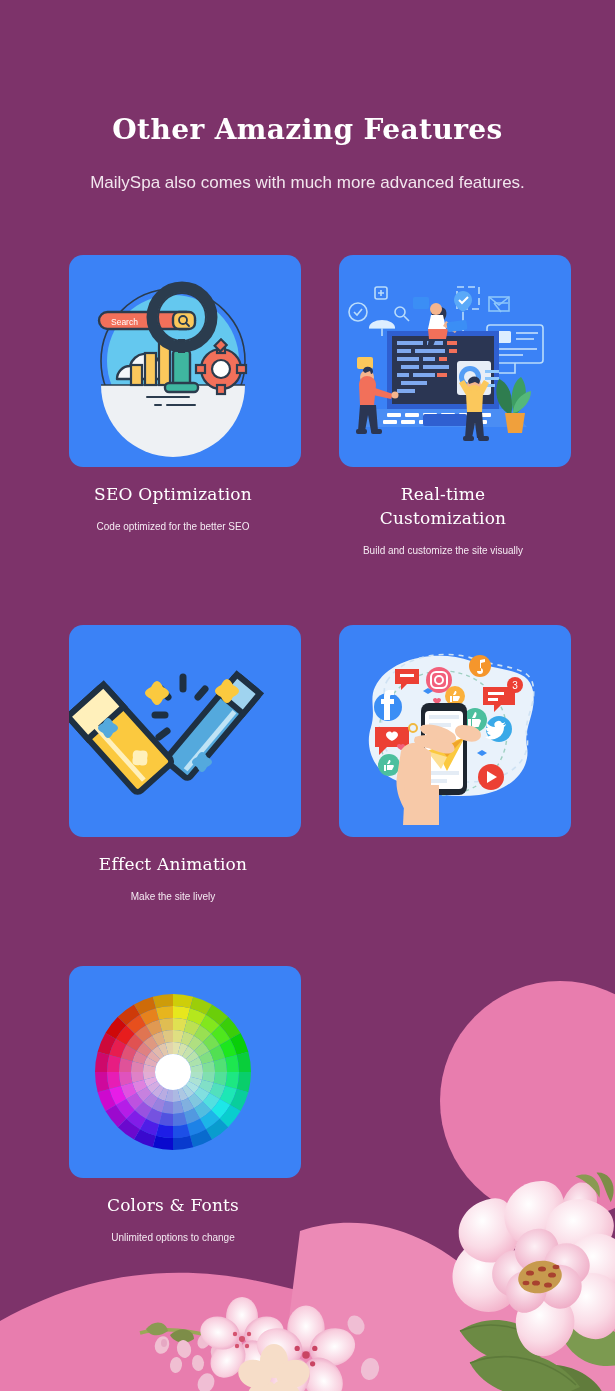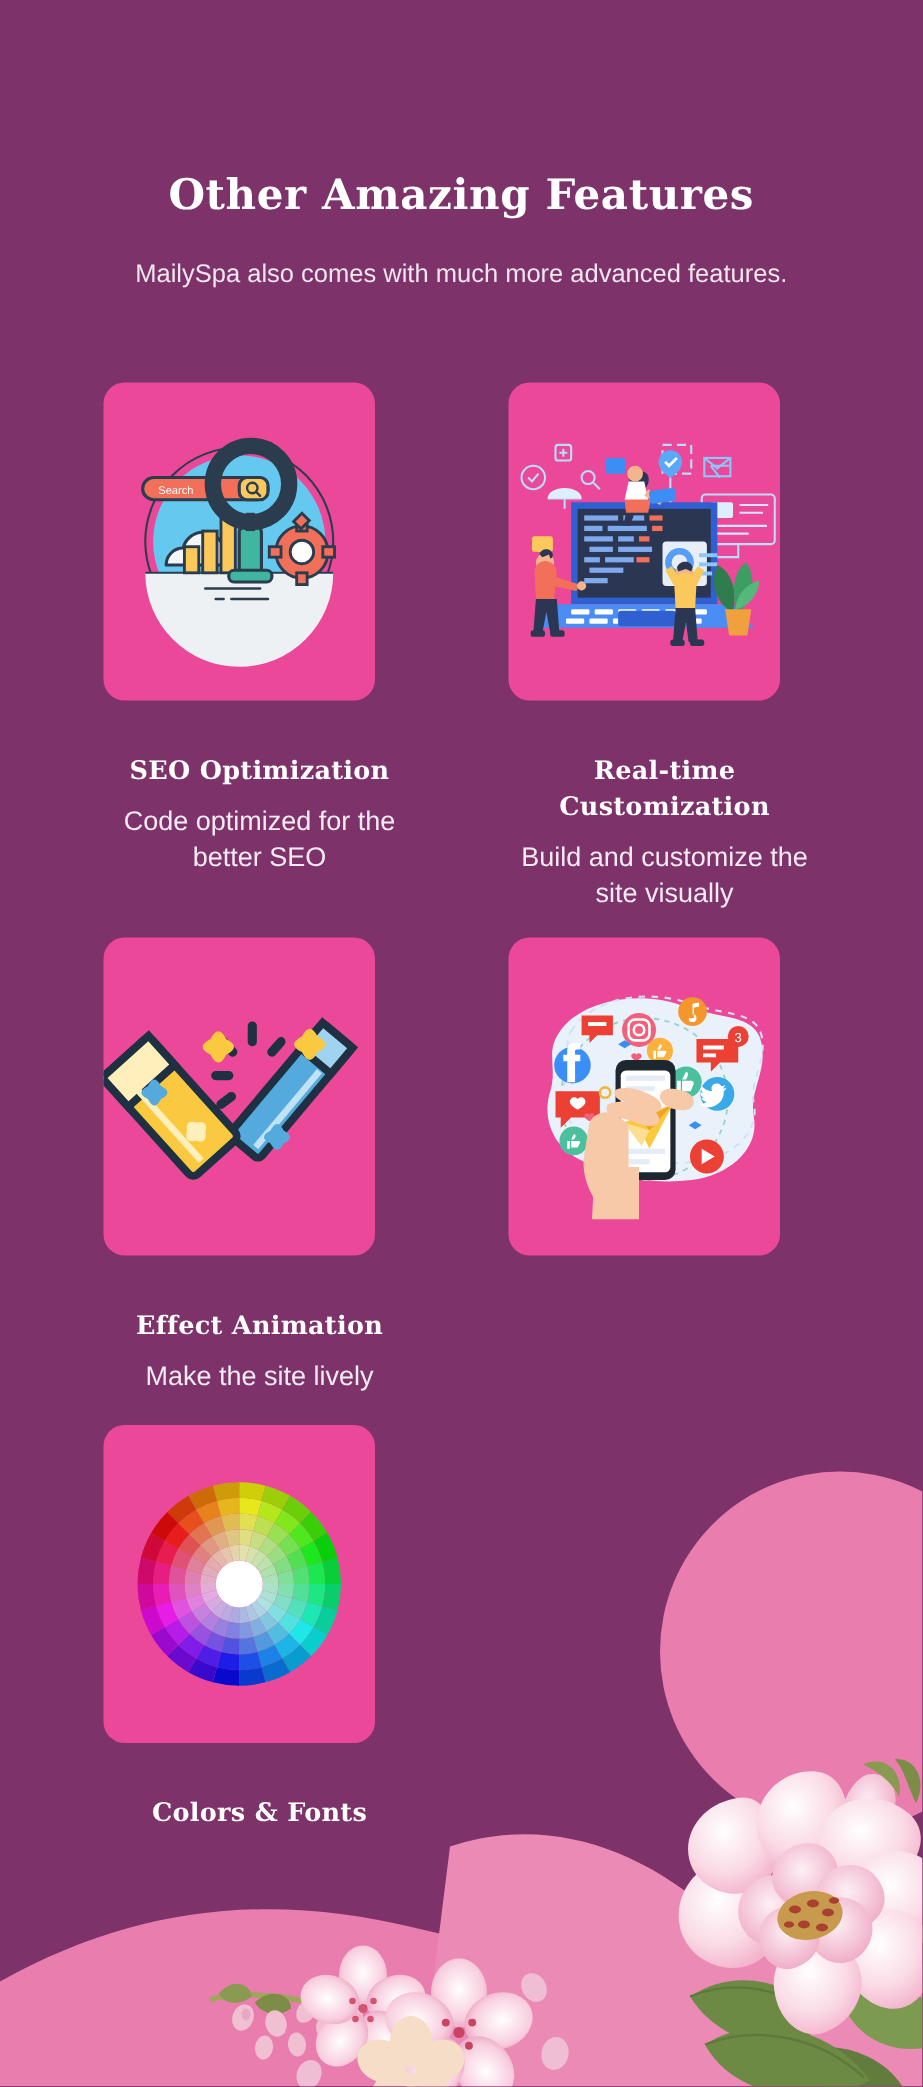--- a/index.html
+++ b/index.html
@@ -27,33 +27,33 @@
 
   
   .features{ position:absolute; left:0; top:255px; width:615px; }
   .feature{
     position:absolute; width:208px; text-align:center;
   }
   .feature.col-left{ left:69px; }
   .feature.col-right{ left:339px; }
 
   .card{
-    width:181px; height:212px; background:#ec4899;
+    width:232px; height:212px; background:#3b82f6;
     border-radius:14px; overflow:hidden; position:relative;
-    display:flex; align-items:center; justify-content:center;
+    display:flex; align-items:center; 
   }
   .card svg{ display:block; }
 
   .feat-title{
     font-family:"DejaVu Serif", serif;
-    font-weight:700; font-size:17px; color:#ffffff;
-    margin-top:35px; line-height:24px; letter-spacing:.2px;
+    font-weight:400; font-size:17px; color:#ffffff;
+    margin-top:15px; line-height:24px; letter-spacing:.2px;
   }
   .feat-desc{
-    font-size:18px; color:#f5eaf2; line-height:24px; margin-top:9px;
+    font-size:10px; color:#f5eaf2; line-height:24px; margin-top:9px;
     padding:0 6px;
   }
 </style>
 </head>
 <body>
 
 <div id="page">
 
   <div class="header">
     <div class="section-title">Other Amazing Features</div>
@@ -354,21 +354,21 @@
             <path d="M62 126c4-8 14-10 20-6l10 7v58H66c-6-10-10-22-8-34z"></path>
             <path d="M76 112c10-4 24-2 34 4 6 4 8 10 2 12-6 2-14-2-20-4-6-2-14-2-16-6-2-3 0-5 0-6z"></path>
             <path d="M84 100c10-2 22 2 30 8 5 4 4 10-2 10-8 0-16-6-24-8-6-2-10-8-4-10z"></path>
             <path d="M124 100c10 0 18 4 18 10 0 5-6 8-14 6-8-2-12-6-12-10 0-4 4-6 8-6z"></path>
             <path d="M66 160h34v40H64z"></path>
           </g>
         </svg>
       </div>
     </div>
 
-    <div class="feature col-left" style="top:695px;">
+    <div class="feature col-left" style="top:711px;">
       <div class="card">
         <svg width="208" height="212" viewBox="0 0 208 212">
           <g id="wheel" transform="translate(104,106)">
             <g id="segments">
                 <path d="M1.102182119232618e-15 -18 L1.83697019872103e-15 -30 A30 30 0 0 1 7.764571353075622 -28.97777478867205 L4.658742811845373 -17.38666487320323 A18 18 0 0 0 1.102182119232618e-15 -18 Z" fill="hsl(60 48% 78%)"></path>
                 <path d="M1.83697019872103e-15 -30 L2.5717582782094417e-15 -42 A42 42 0 0 1 10.870399894305871 -40.56888470414087 L7.764571353075622 -28.97777478867205 A30 30 0 0 0 1.83697019872103e-15 -30 Z" fill="hsl(60 59% 69%)"></path>
                 <path d="M2.5717582782094417e-15 -42 L3.3065463576978537e-15 -54 A54 54 0 0 1 13.97622843553612 -52.15999461960969 L10.870399894305871 -40.56888470414087 A42 42 0 0 0 2.5717582782094417e-15 -42 Z" fill="hsl(60 70% 60%)"></path>
                 <path d="M3.3065463576978537e-15 -54 L4.0413344371862654e-15 -66 A66 66 0 0 1 17.082056976766367 -63.75110453507851 L13.97622843553612 -52.15999461960969 A54 54 0 0 0 3.3065463576978537e-15 -54 Z" fill="hsl(60 81% 51%)"></path>
                 <path d="M4.0413344371862654e-15 -66 L4.776122516674678e-15 -78 A78 78 0 0 1 20.18788551799662 -75.34221445054733 L17.082056976766367 -63.75110453507851 A66 66 0 0 0 4.0413344371862654e-15 -66 Z" fill="hsl(60 92% 42%)"></path>
                 <path d="M4.658742811845373 -17.38666487320323 L7.764571353075622 -28.97777478867205 A30 30 0 0 1 14.999999999999996 -25.98076211353316 L8.999999999999998 -15.588457268119896 A18 18 0 0 0 4.658742811845373 -17.38666487320323 Z" fill="hsl(75 48% 78%)"></path>
@@ -486,20 +486,21 @@
                 <path d="M-10.870399894305866 -40.56888470414087 L-13.976228435536115 -52.15999461960969 A54 54 0 0 1 -9.91963907309356e-15 -54 L-7.715274834628325e-15 -42 A42 42 0 0 0 -10.870399894305866 -40.56888470414087 Z" fill="hsl(45 70% 60%)"></path>
                 <path d="M-13.976228435536115 -52.15999461960969 L-17.08205697676636 -63.75110453507851 A66 66 0 0 1 -1.2124003311558795e-14 -66 L-9.91963907309356e-15 -54 A54 54 0 0 0 -13.976228435536115 -52.15999461960969 Z" fill="hsl(45 81% 51%)"></path>
                 <path d="M-17.08205697676636 -63.75110453507851 L-20.18788551799661 -75.34221445054733 A78 78 0 0 1 -1.432836755002403e-14 -78 L-1.2124003311558795e-14 -66 A66 66 0 0 0 -17.08205697676636 -63.75110453507851 Z" fill="hsl(45 92% 42%)"></path>
               </g>
             <circle cx="0" cy="0" r="18" fill="#ffffff"></circle>
           </g>
 
         </svg>
       </div>
       <div class="feat-title">Colors &amp; Fonts</div>
+      <div class="feat-desc">Unlimited options to change</div>
     </div>
 
   </div>
 
   <svg class="deco" viewBox="0 0 615 420">
     <defs>
       <clipPath id="decoClip">
           <rect x="0" y="0" width="615" height="420"></rect>
         </clipPath>
       <radialGradient id="petalG" cx="40%" cy="35%" r="70%">

